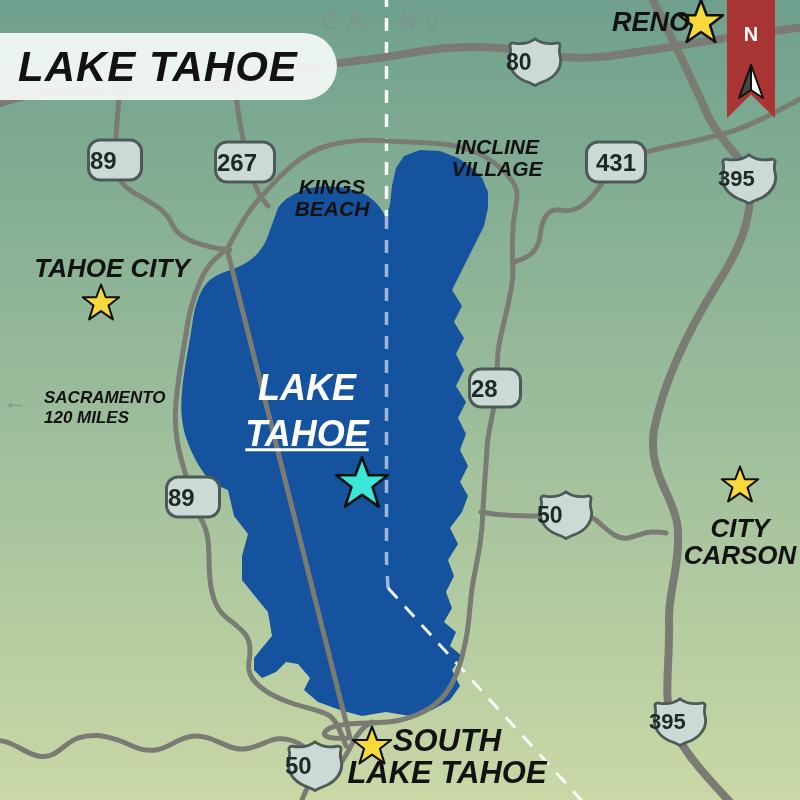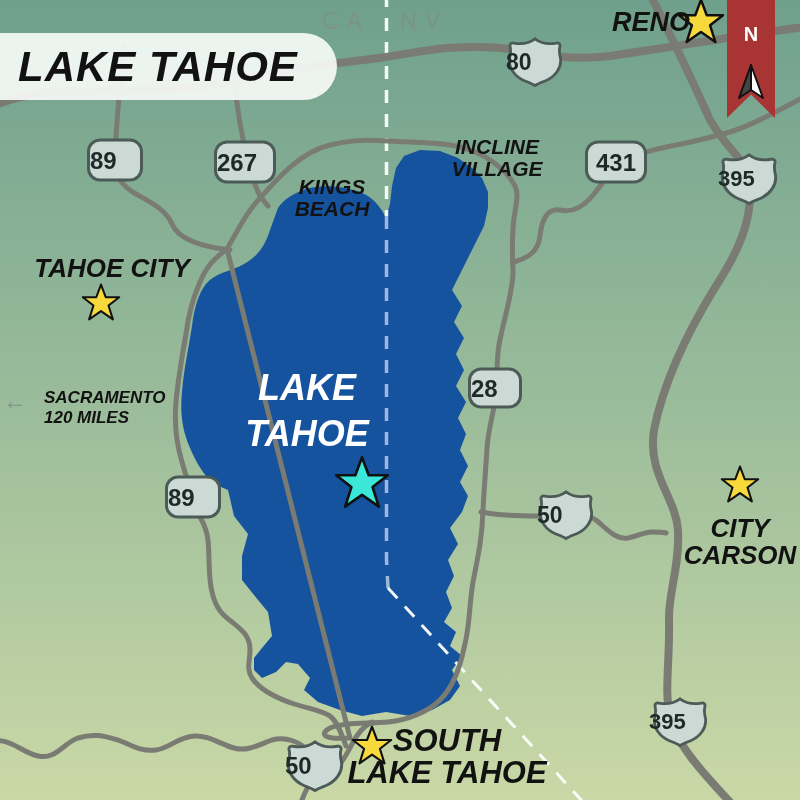--- a/index.html
+++ b/index.html
@@ -214,21 +214,21 @@
   <div class="lbl" style="left:740px;top:542px;font-size:26px;">
     <div>CITY</div>
     <div>CARSON</div>
   </div>
   <div class="lbl" style="left:447px;top:757px;font-size:31px;">
     <div>SOUTH</div>
     <div>LAKE TAHOE</div>
   </div>
 
   <div class="lbl white" style="left:307px;top:388px;font-size:36px;">LAKE</div>
-  <div class="lbl white" style="left:307px;top:434px;font-size:36px;">TAHOE</div>
+  <div class="lbl white" style="left:307px;top:434px;font-size:36px;text-decoration:underline;">TAHOE</div>
 
   <span class="note-arrow" style="left:3px;top:387px;">←</span>
   <div class="note" style="left:44px;top:388px;">
     <div>SACRAMENTO</div>
     <div>120 MILES</div>
   </div>
 
 </div>
 
 </body></html>

